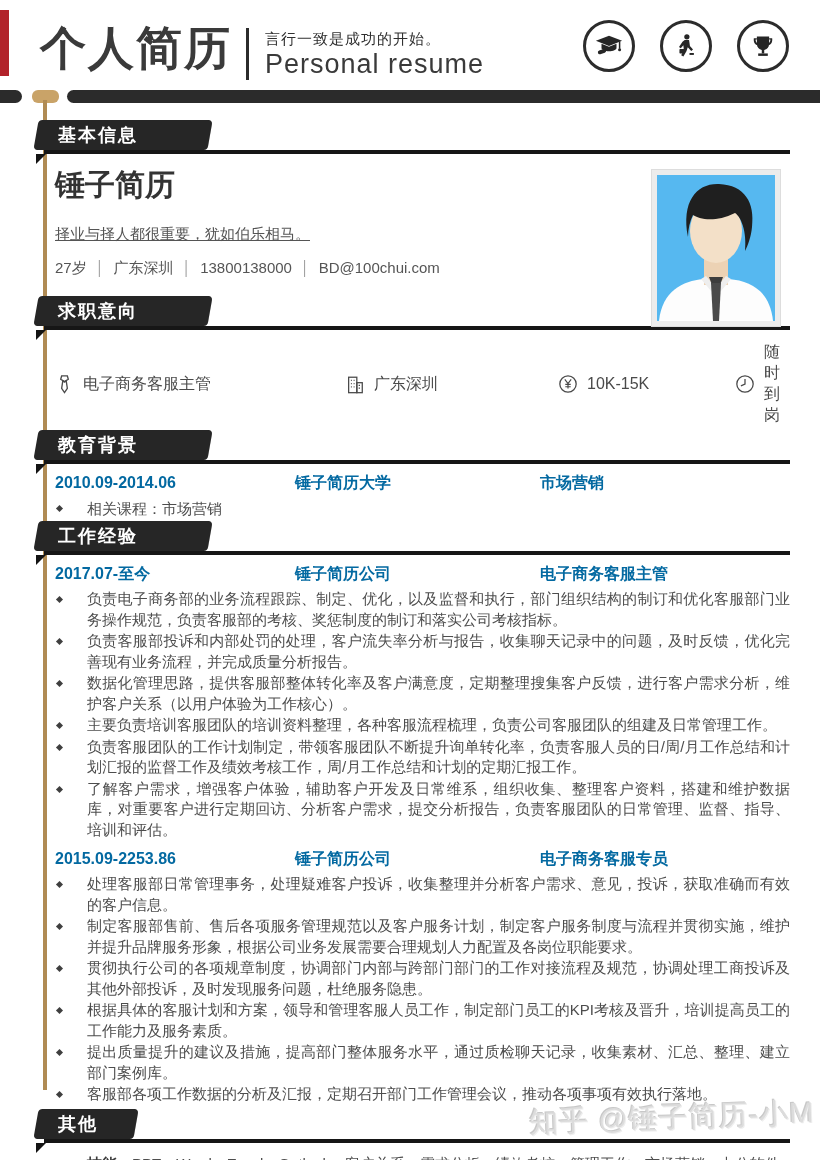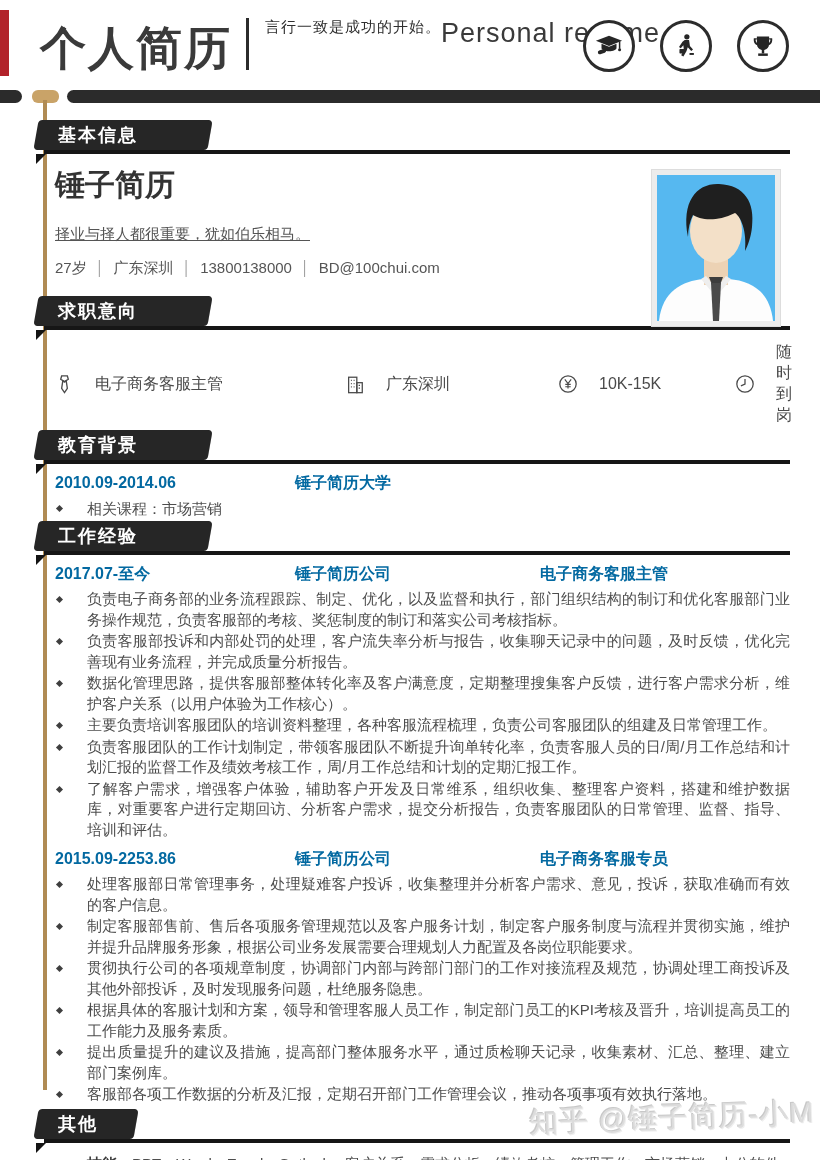--- a/index.html
+++ b/index.html
@@ -1,24 +1,24 @@
 <!DOCTYPE html>
 <html><head>
 <meta charset="utf-8">
 <style>
   html,body{margin:0;padding:0;background:#fff;}
   .page{position:relative;width:820px;height:1160px;margin:0 auto;background:#ffffff;overflow:hidden;
         font-family:"Liberation Sans","DejaVu Sans",sans-serif;color:#3c3c3c;}
 
   
   .red-accent{position:absolute;left:0;top:10px;width:9px;height:66px;background:#b2222a;}
-  .hdr{position:absolute;left:40px;top:18px;display:flex;align-items:flex-start;}
+  .hdr{position:absolute;left:40px;top:18px;display:flex;align-items:flex-end;}
   .hdr-title{font-size:46px;font-weight:600;letter-spacing:2px;color:#3a3a3a;}
   .hdr-div{width:3px;height:52px;background:#2b2b2b;margin:0 16px 0 14px;}
-  .hdr-slogans{display:flex;flex-direction:row;justify-content:center;}
+  .hdr-slogans{display:flex;flex-direction:column;justify-content:center;}
   .slogan-cn{font-size:15px;color:#2f2f2f;letter-spacing:1px;}
   .slogan-en{font-size:27px;color:#3a3a3a;font-weight:300;margin-top:0;letter-spacing:1px;}
   .hdr-icons{position:absolute;right:31px;top:20px;display:flex;gap:25px;}
   .circle-ic{width:46px;height:46px;border:3px solid #2c2c2c;border-radius:50%;
              display:flex;align-items:center;justify-content:center;background:#fff;}
   .circle-ic svg{display:block;}
 
   
   .bar-row{position:absolute;left:0;top:90px;width:820px;height:13px;}
   .bar-seg1{position:absolute;left:0;top:0;width:22px;height:13px;background:#2b2b2b;border-radius:0 7px 7px 0;}
@@ -49,21 +49,21 @@
   .photo{position:absolute;right:40px;top:170px;width:128px;height:156px;background:#ececec;
          box-shadow:0 0 0 1px #ddd;display:flex;align-items:center;justify-content:center;z-index:2;}
   .photo svg{display:block;}
 
   .sec-gap20{margin-top:20px;}
   .sec-gap4{margin-top:4px;}
   .sec-gap2{margin-top:2px;}
 
   
   .intent-row{display:grid;grid-template-columns:290px 213px 177px 1fr;margin:12px 0 0 15px;align-items:center;}
-  .intent-item{display:flex;align-items:center;font-size:16px;color:#4a4a4a;gap:12px;}
+  .intent-item{display:flex;align-items:center;font-size:16px;color:#4a4a4a;}
   .intent-item svg{margin-right:9px;flex:0 0 auto;}
 
   
   .entry-head{display:grid;grid-template-columns:240px 245px 1fr;margin:8px 0 0 15px;
               font-size:16px;font-weight:700;color:#0369a1;line-height:22px;}
   ul.bullets{list-style:none;margin:4px 0 0 15px;padding:0;}
   ul.bullets li{position:relative;padding-left:32px;margin-bottom:1px;font-size:15px;color:#4d4d4d;
                 line-height:20.5px;text-align:justify;}
   ul.bullets li::before{content:"";position:absolute;left:2px;top:8px;width:5px;height:5px;background:#3f3f3f;transform:rotate(45deg);}
   ul.bullets.edu li{line-height:21px;}
@@ -194,20 +194,21 @@
     <div class="ribbon w170 sec-gap4">
       <div class="echo2"></div>
       <div class="echo1"></div>
       <div class="face"><span>教育背景</span></div>
       <div class="rule"></div>
       <div class="fold"></div>
     </div>
     <div class="entry-head">
       <div>2010.09-2014.06</div>
       <div>锤子简历大学</div>
+      <div>市场营销</div>
     </div>
     <ul class="bullets edu">
       <li>相关课程：市场营销</li>
     </ul>
 
     <div class="ribbon w170 sec-gap2">
       <div class="echo2"></div>
       <div class="echo1"></div>
       <div class="face"><span>工作经验</span></div>
       <div class="rule"></div>

